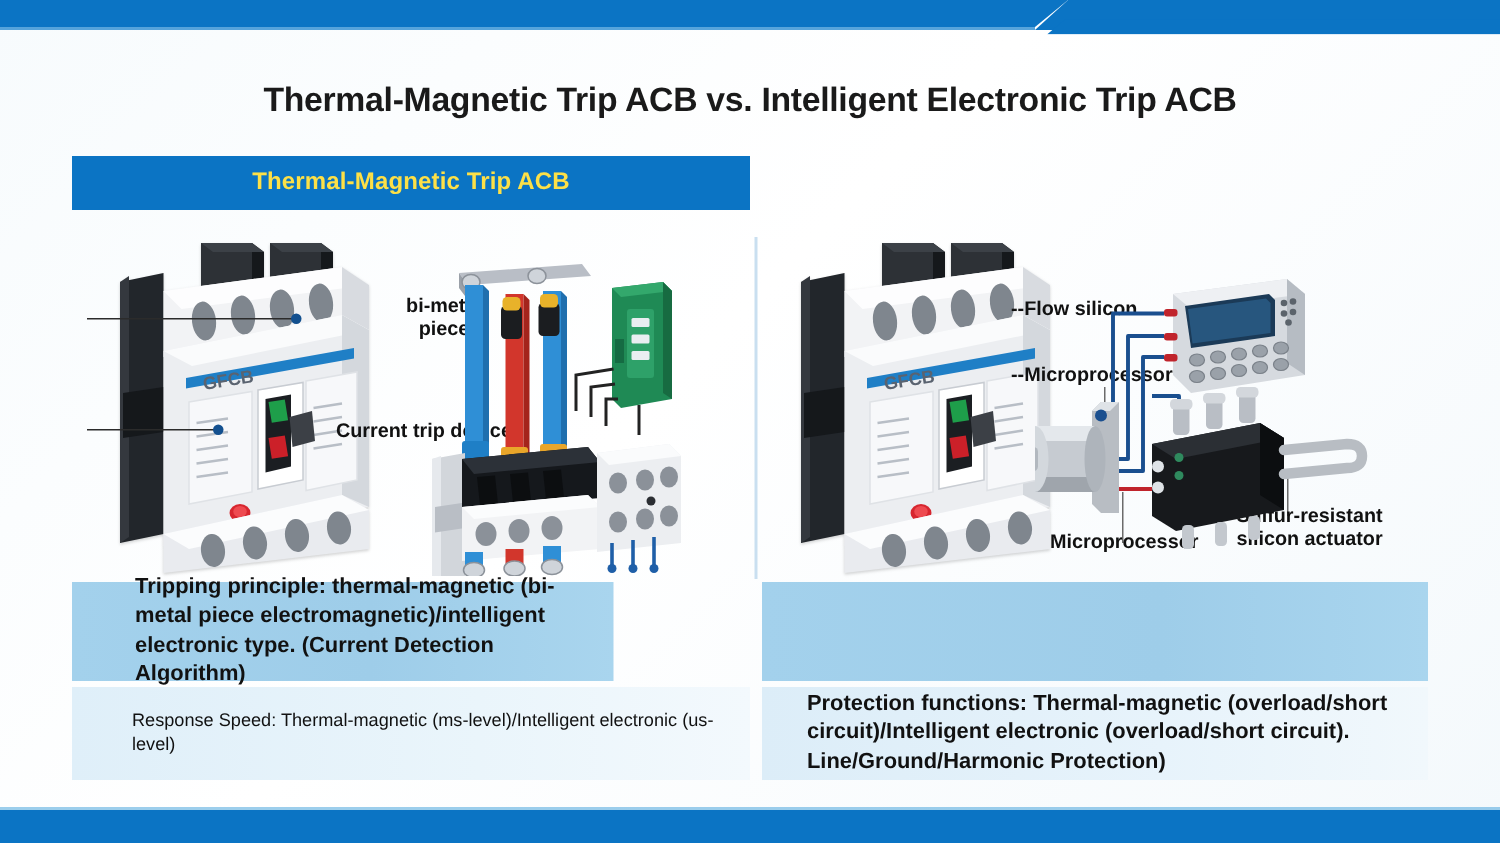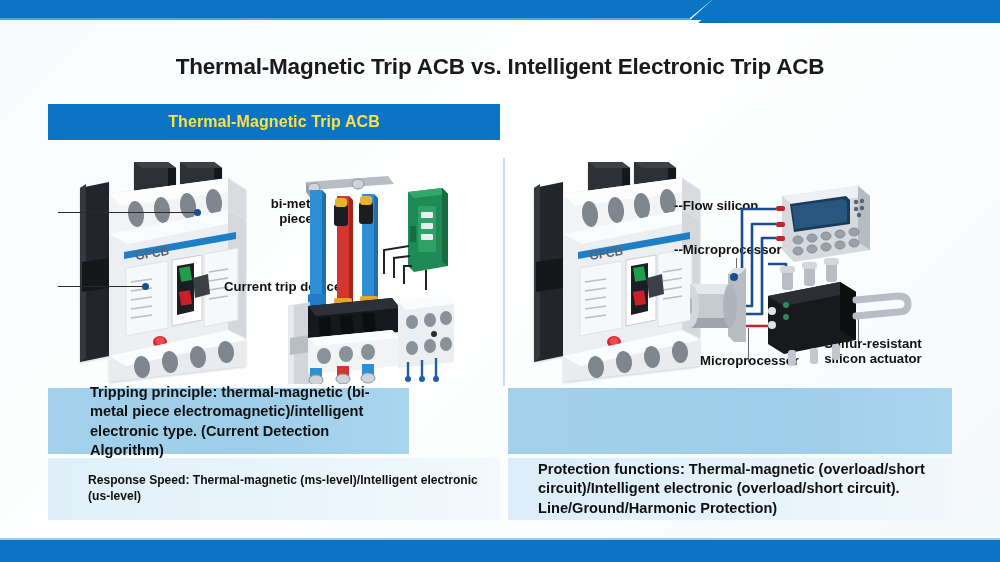--- a/index.html
+++ b/index.html
@@ -95,21 +95,21 @@
   .box.r1l { left: 48px;  top: 388px; width: 361px; height: 66px;
              background: linear-gradient(90deg,#a3d1ec 0%, #9ecde9 55%, #a9d5ee 100%); }
   .box.r1r { left: 508px; top: 388px; width: 444px; height: 66px;
              background: linear-gradient(90deg,#a3d1ec 0%, #9ecde9 60%, #a9d5ee 100%); }
   .box.r2l { left: 48px;  top: 458px; width: 452px; height: 62px;
              background: linear-gradient(90deg,#dfeff9 0%, #eaf5fb 60%, #f3f9fd 100%); }
   .box.r2r { left: 508px; top: 458px; width: 444px; height: 62px;
              background: linear-gradient(90deg,#dcedf8 0%, #e7f3fb 60%, #f1f8fc 100%); padding-left: 28px; }
 
   .r1l .txt { font-size: 14.6px; font-weight: bold; }
-  .r2l .txt { font-size: 12.1px; font-weight: bold; left: 40px; }
+  .r2l .txt { font-size: 12.1px; font-weight: normal; left: 40px; }
   .r2r .txt { font-size: 14.6px; font-weight: bold; left: 30px; }
 
   
   .lbl {
     position: absolute; color: #111111; font-weight: bold;
     font-size: 13.2px; line-height: 1.15; white-space: pre-line;
   }
   .lead {
     position: absolute; background: #2b2b2b; height: 1.4px;
   }

